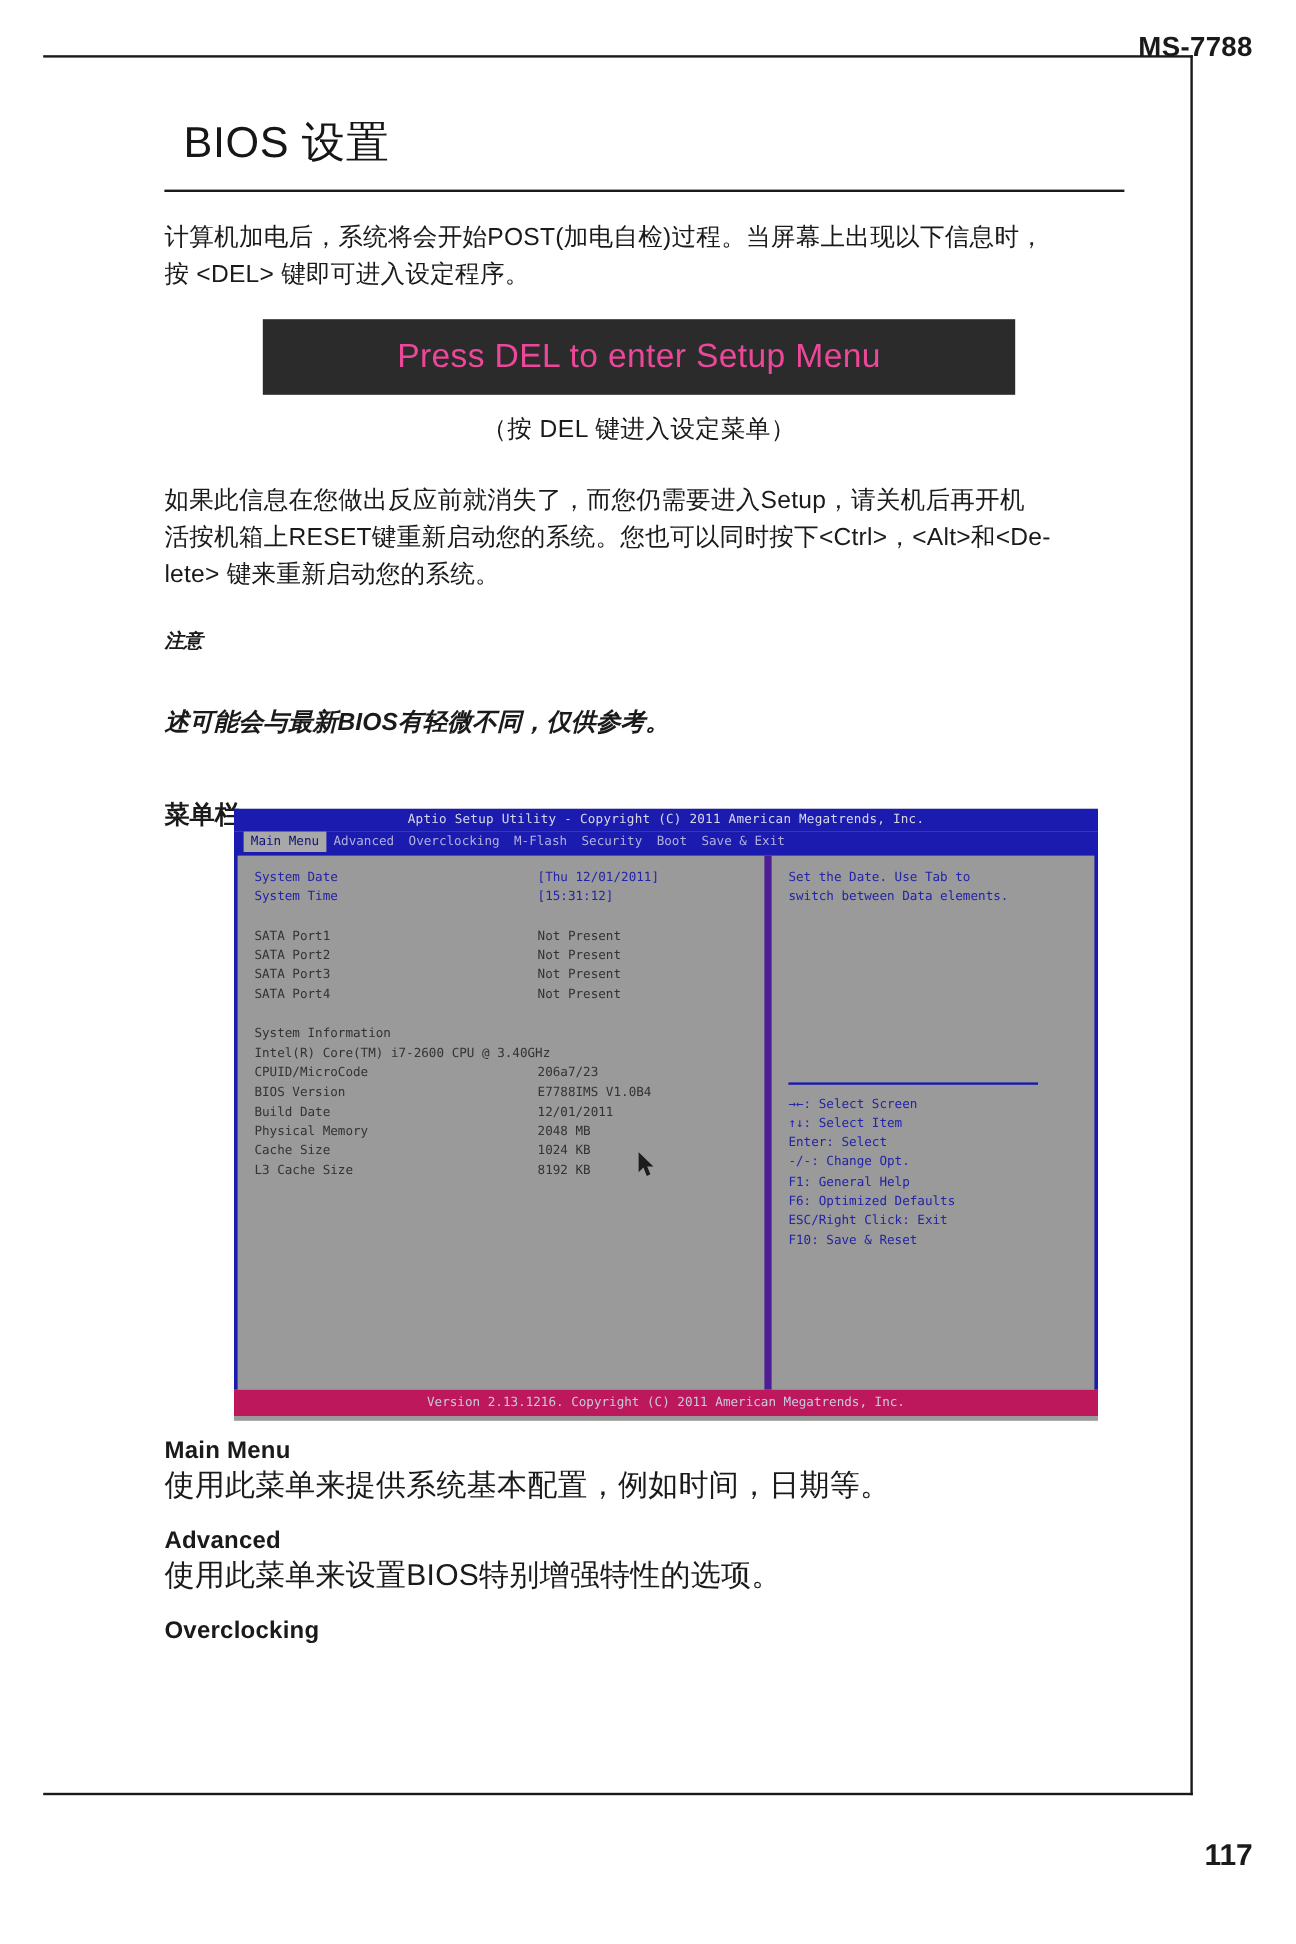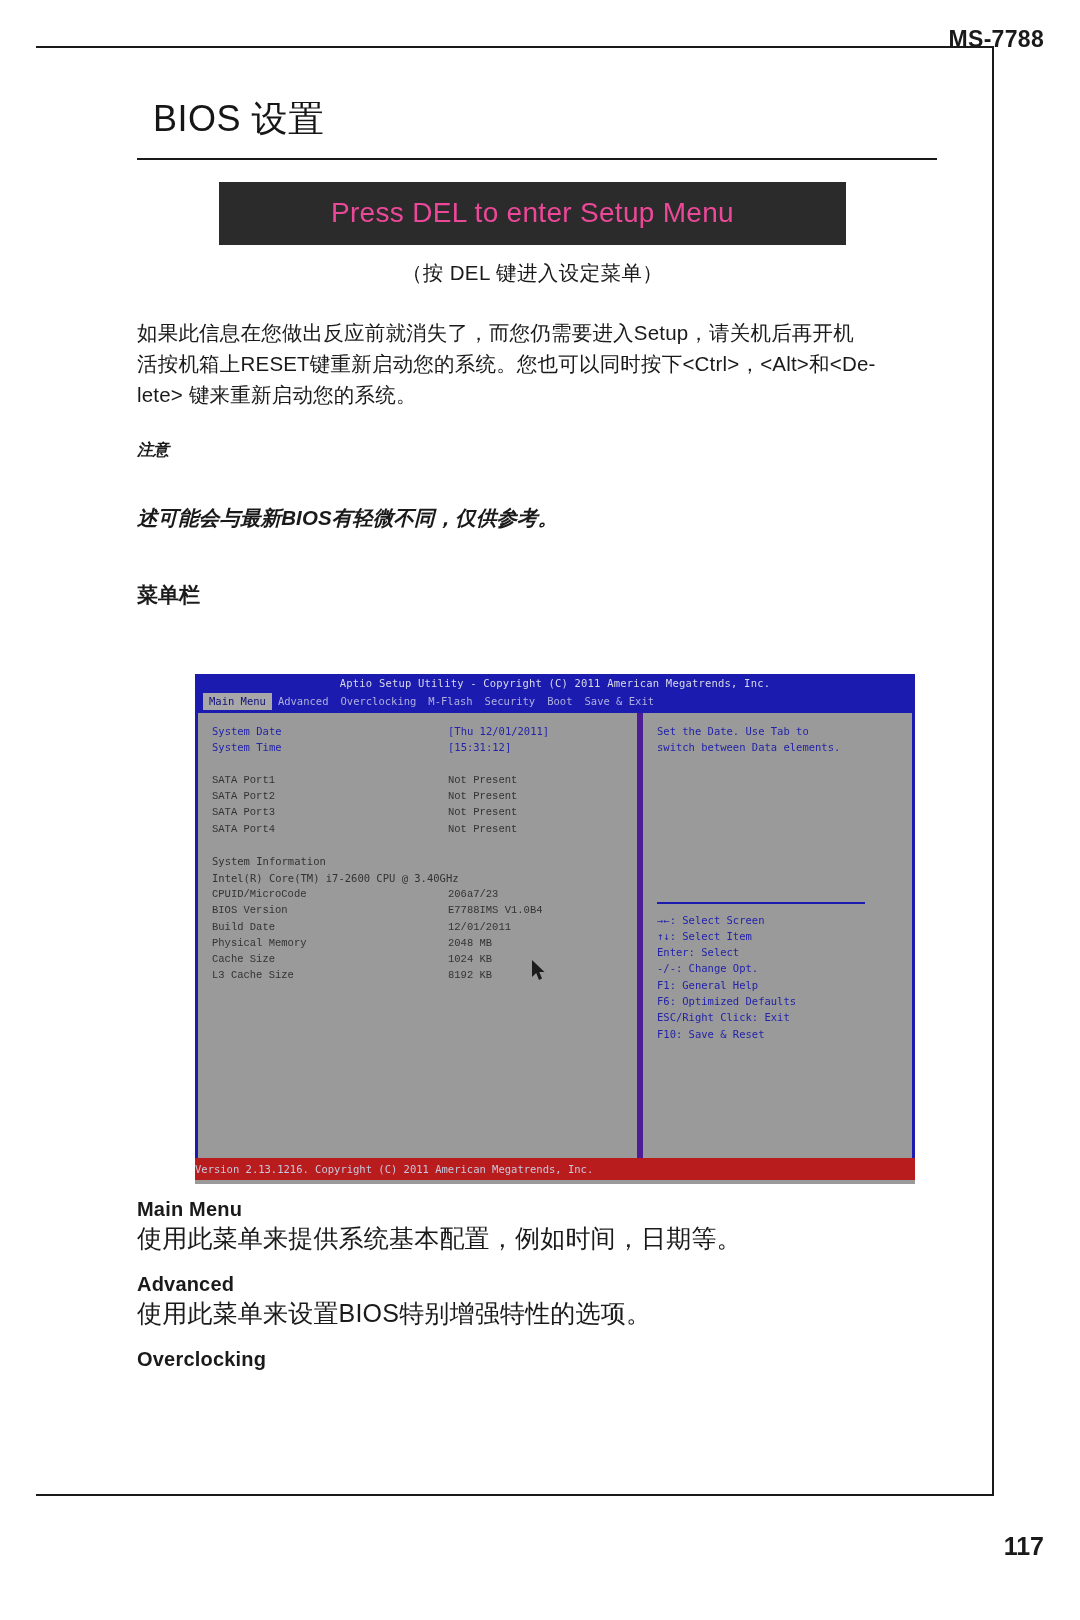--- a/index.html
+++ b/index.html
@@ -184,37 +184,38 @@
   }
   .bios-row {
     display: flex;
     white-space: pre;
   }
   .bios-row .lbl { width: 236px; }
   .bios-row .val { }
   .bios-row.highlight .lbl,
   .bios-row.highlight .val { color: #2323a8; }
   .bios-row.dim .lbl,
-  .bios-row.dim .val { color: #333333; font-family: Liberation Mono, monospace; }
+  .bios-row.dim .val { color: #333333; }
   .bios-spacer { height: 16.3px; }
   .bios-plain {
     white-space: pre;
     color: #333333;
   }
   .help-line { white-space: pre; color: #2323a8; }
   .help-divider {
     border-top: 2px solid #1b1bb0;
     width: 208px;
     margin: 146px 0 8px 0;
   }
   .bios-footer {
-    background: #b91c1c;
+    background: #be185d;
     color: #c8c8e0;
     height: 22px;
     line-height: 22px;
+    text-align: center;
     font-size: 10.5px;
   }
   #bios-cursor {
     position: absolute;
     left: 334px;
     top: 247px;
     width: 0;
     height: 0;
   }
   #bios-cursor svg { display: block; }
@@ -245,20 +246,24 @@
 
 <div id="model-number">MS-7788</div>
 
 <div id="page-frame"></div>
 
 <div id="content">
 
   <h1 class="chapter-title">BIOS 设置</h1>
   <div class="rule"></div>
 
+  <p class="body-text">
+    <span>计算机加电后，系统将会开始POST(加电自检)过程。当屏幕上出现以下信息时，</span><br>
+    <span>按 &lt;DEL&gt; 键即可进入设定程序。</span>
+  </p>
 
   <div class="post-banner">Press DEL to enter Setup Menu</div>
   <div class="banner-caption">（按 DEL 键进入设定菜单）</div>
 
   <p class="body-text">
     <span>如果此信息在您做出反应前就消失了，而您仍需要进入Setup，请关机后再开机</span><br>
     <span>活按机箱上RESET键重新启动您的系统。您也可以同时按下&lt;Ctrl&gt;，&lt;Alt&gt;和&lt;De-</span><br>
     <span>lete&gt; 键来重新启动您的系统。</span>
   </p>
 

